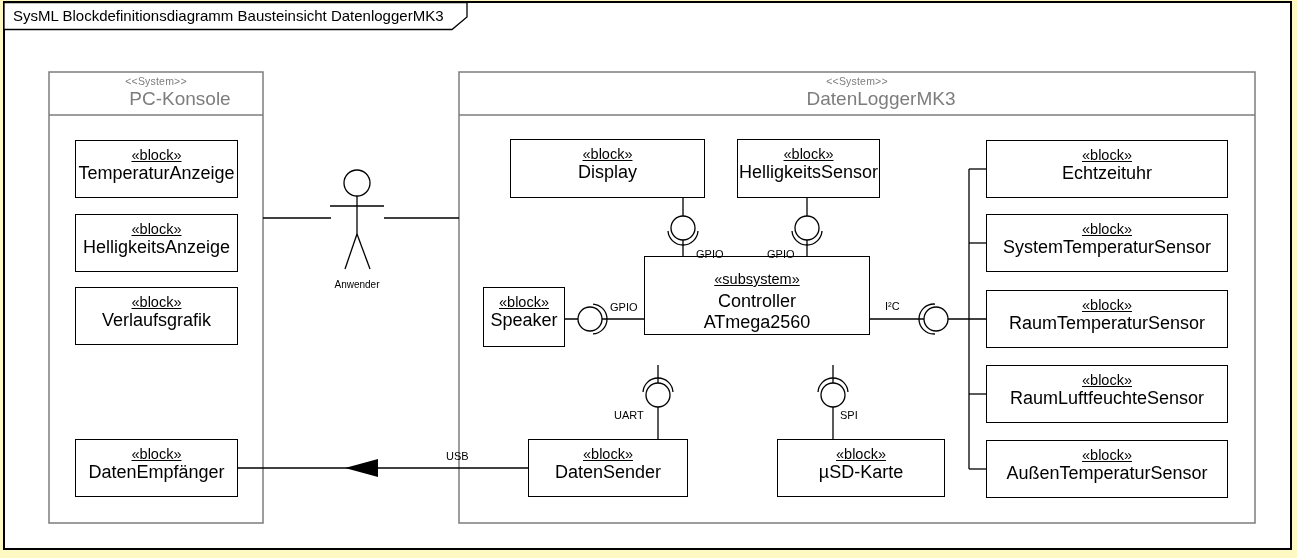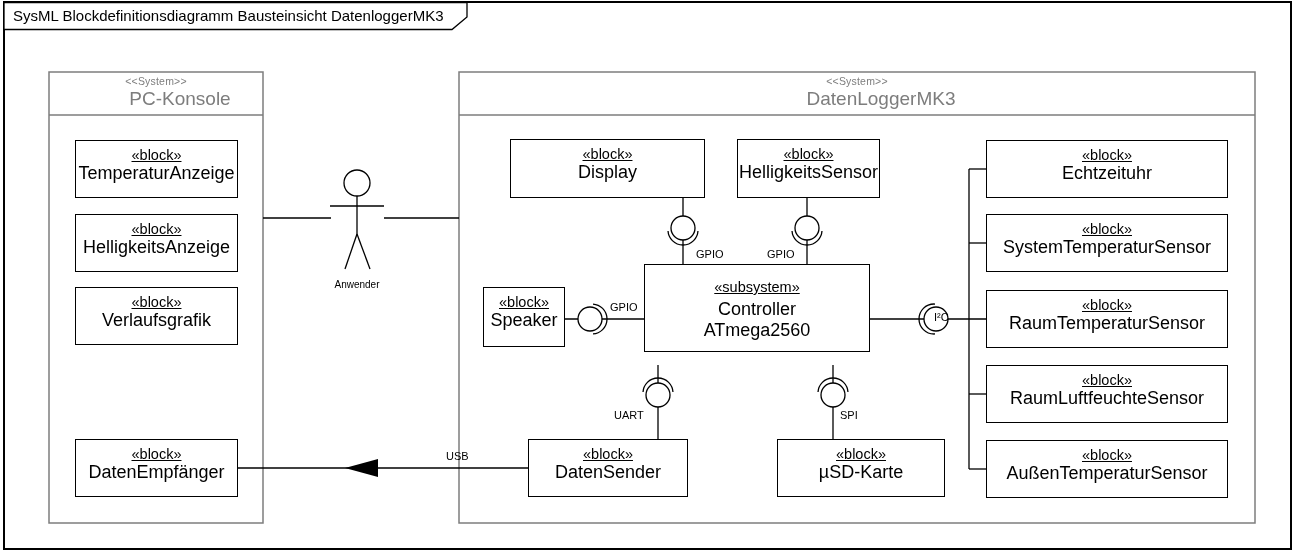--- a/index.html
+++ b/index.html
@@ -1,17 +1,17 @@
 <!DOCTYPE html>
 <html><head>
 <meta charset="utf-8">
 <style>
   html,body{margin:0;padding:0;background:#e9e9e9;}
   .canvas{
-    position:relative;width:1297px;height:558px;background:#ffffff;
+    position:relative;width:1297px;height:558px;background:#fef9c3;
     font-family:"Liberation Sans",sans-serif;color:#000;overflow:hidden;
   }
   .canvas svg{position:absolute;left:0;top:0;}
   .abs{position:absolute;}
   .diagram-title{font-size:15px;color:#000;white-space:nowrap;}
   .cont-header{text-align:center;color:#7d7d7d;line-height:1;}
   .cont-header .st{font-size:10.5px;letter-spacing:.2px;}
   .cont-header .nm{font-size:19px;font-weight:normal;margin-top:2px;padding-left:48px;}
   .block{
     position:absolute;background:#fff;border:1.5px solid #000;
@@ -138,21 +138,21 @@
     <div class="nm">Display</div>
   </div>
   <div class="block" style="left:737px;top:139px;width:143px;height:59px;">
     <div class="st">«block»</div>
     <div class="nm">HelligkeitsSensor</div>
   </div>
   <div class="block" style="left:483px;top:287px;width:82px;height:60px;">
     <div class="st">«block»</div>
     <div class="nm">Speaker</div>
   </div>
-  <div class="block subsystem" style="left:644px;top:264px;width:226px;height:88px;">
+  <div class="block subsystem" style="left:644px;top:256px;width:226px;height:79px;">
     <div class="st">«subsystem»</div>
     <div class="nm">Controller</div>
     <div class="nm">ATmega2560</div>
   </div>
   <div class="block" style="left:528px;top:439px;width:160px;height:58px;">
     <div class="st">«block»</div>
     <div class="nm">DatenSender</div>
   </div>
   <div class="block" style="left:777px;top:439px;width:168px;height:58px;">
     <div class="st">«block»</div>
@@ -178,18 +178,18 @@
   <div class="block" style="left:986px;top:440px;width:242px;height:58px;">
     <div class="st">«block»</div>
     <div class="nm">AußenTemperaturSensor</div>
   </div>
 
   <div class="actor-label" style="left:305px;top:279px;width:104px;">Anwender</div>
 
   <div class="port-label" style="left:696px;top:248px;">GPIO</div>
   <div class="port-label" style="left:767px;top:248px;">GPIO</div>
   <div class="port-label" style="left:610px;top:301px;">GPIO</div>
-  <div class="port-label" style="left:934px;top:300px;margin-top:11px;">I²C</div>
+  <div class="port-label" style="left:885px;top:300px;">I²C</div>
   <div class="port-label" style="left:614px;top:409px;">UART</div>
   <div class="port-label" style="left:840px;top:409px;">SPI</div>
   <div class="port-label" style="left:446px;top:450px;">USB</div>
 
 </div>
 
 </body></html>

